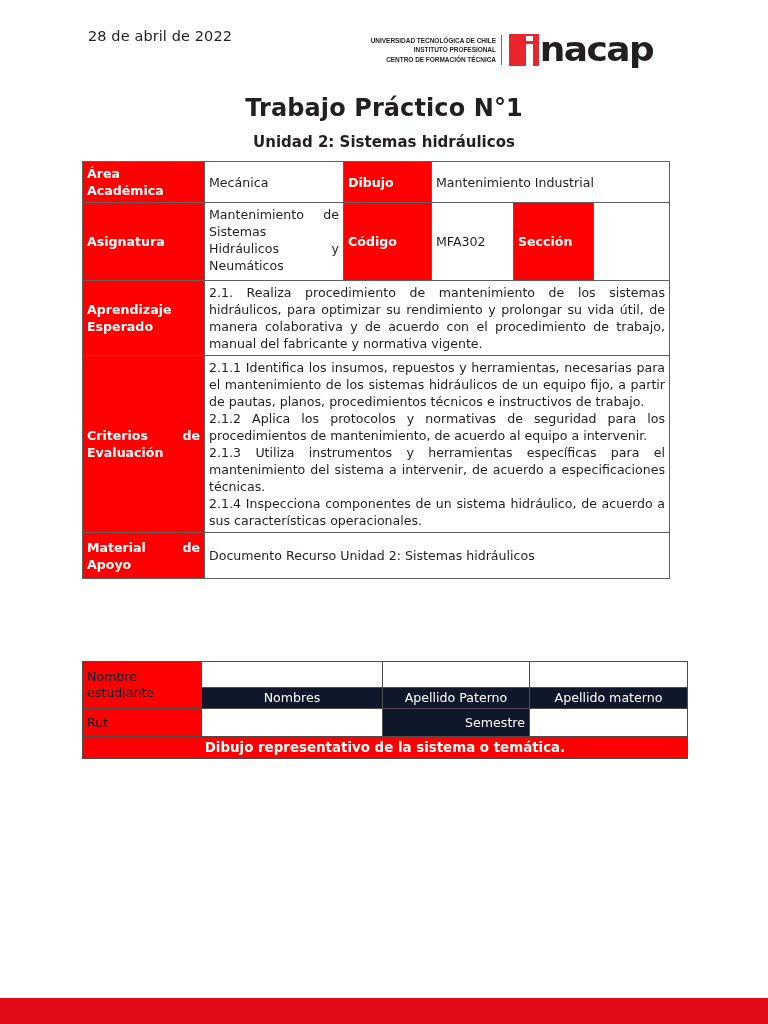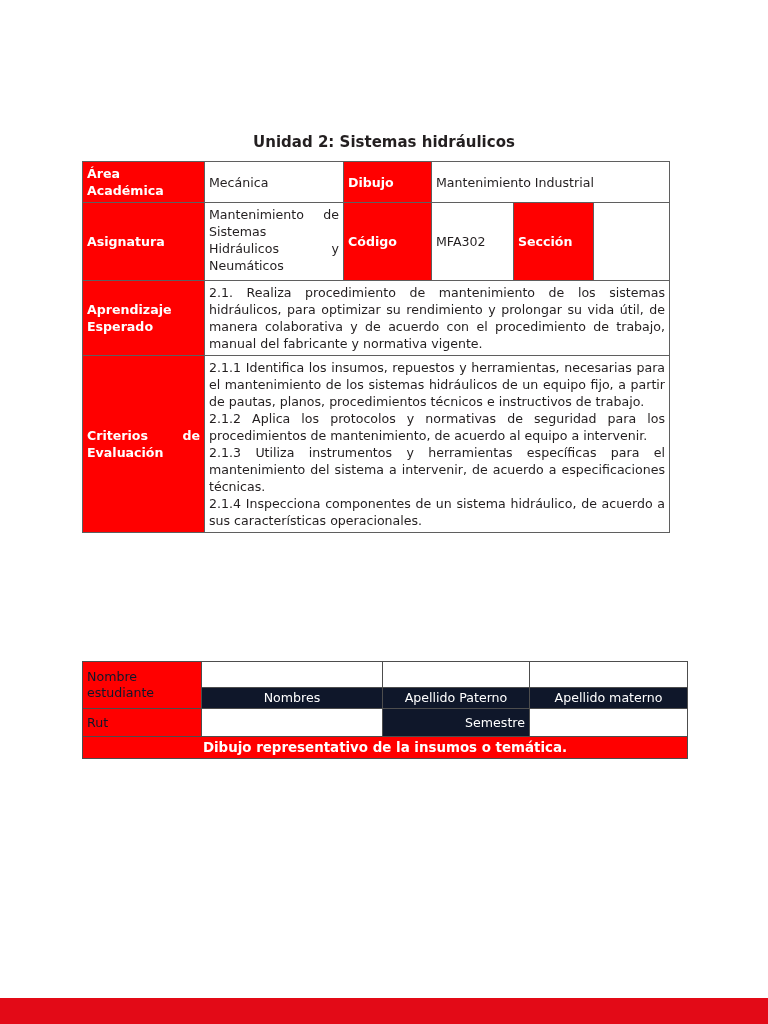--- a/index.html
+++ b/index.html
@@ -213,21 +213,38 @@
     width: 768px;
     height: 26px;
     background: #e30a17;
   }
 </style>
 </head>
 <body>
 
 <div class="page">
 
-
+  <div class="header-row">
+    <div class="doc-date">28 de abril de 2022</div>
+
+    <div class="logo-block">
+      <div class="logo-lines">
+        <div>UNIVERSIDAD TECNOLÓGICA DE CHILE</div>
+        <div>INSTITUTO PROFESIONAL</div>
+        <div>CENTRO DE FORMACIÓN TÉCNICA</div>
+      </div>
+      <div class="logo-divider"></div>
+      <div class="logo-mark">
+        <div class="logo-square"></div>
+        <div class="logo-word">nacap</div>
+      </div>
+    </div>
+  </div>
+
+  <div class="title-main">Trabajo Práctico N°1</div>
   <div class="title-sub">Unidad 2: Sistemas hidráulicos</div>
 
   <table class="tbl-main">
     <colgroup>
       <col style="width:122px">
       <col style="width:139px">
       <col style="width:88px">
       <col style="width:82px">
       <col style="width:80px">
       <col style="width:76px">
@@ -253,20 +270,24 @@
       </tr>
       <tr>
         <td class="lbl">Criterios de Evaluación</td>
         <td class="val val-just" colspan="5">
           <div>2.1.1 Identifica los insumos, repuestos y herramientas, necesarias para el mantenimiento de los sistemas hidráulicos de un equipo fijo, a partir de pautas, planos, procedimientos técnicos e instructivos de trabajo.</div>
           <div>2.1.2 Aplica los protocolos y normativas de seguridad para los procedimientos de mantenimiento, de acuerdo al equipo a intervenir.</div>
           <div>2.1.3 Utiliza instrumentos y herramientas específicas para el mantenimiento del sistema a intervenir, de acuerdo a especificaciones técnicas.</div>
           <div>2.1.4 Inspecciona componentes de un sistema hidráulico, de acuerdo a sus características operacionales.</div>
         </td>
       </tr>
+      <tr style="height:46px">
+        <td class="lbl">Material de Apoyo</td>
+        <td class="val" colspan="5">Documento Recurso Unidad 2: Sistemas hidráulicos</td>
+      </tr>
     </tbody>
   </table>
 
   <table class="tbl-student">
     <colgroup>
       <col style="width:119px">
       <col style="width:181px">
       <col style="width:147px">
       <col style="width:158px">
     </colgroup>
@@ -282,20 +303,20 @@
         <td class="st-sub">Apellido Paterno</td>
         <td class="st-sub">Apellido materno</td>
       </tr>
       <tr style="height:28px">
         <td class="st-lbl">Rut</td>
         <td class="st-blank"></td>
         <td class="st-sub" style="text-align:right;padding-left:6px">Semestre</td>
         <td class="st-blank"></td>
       </tr>
       <tr>
-        <td class="st-foot" colspan="4">Dibujo representativo de la insumos o temática.</td>
+        <td class="st-foot" colspan="4">Dibujo representativo de la sistema o temática.</td>
       </tr>
     </tbody>
   </table>
 
   <div class="footer-bar"></div>
 
 </div>
 
 </body></html>

